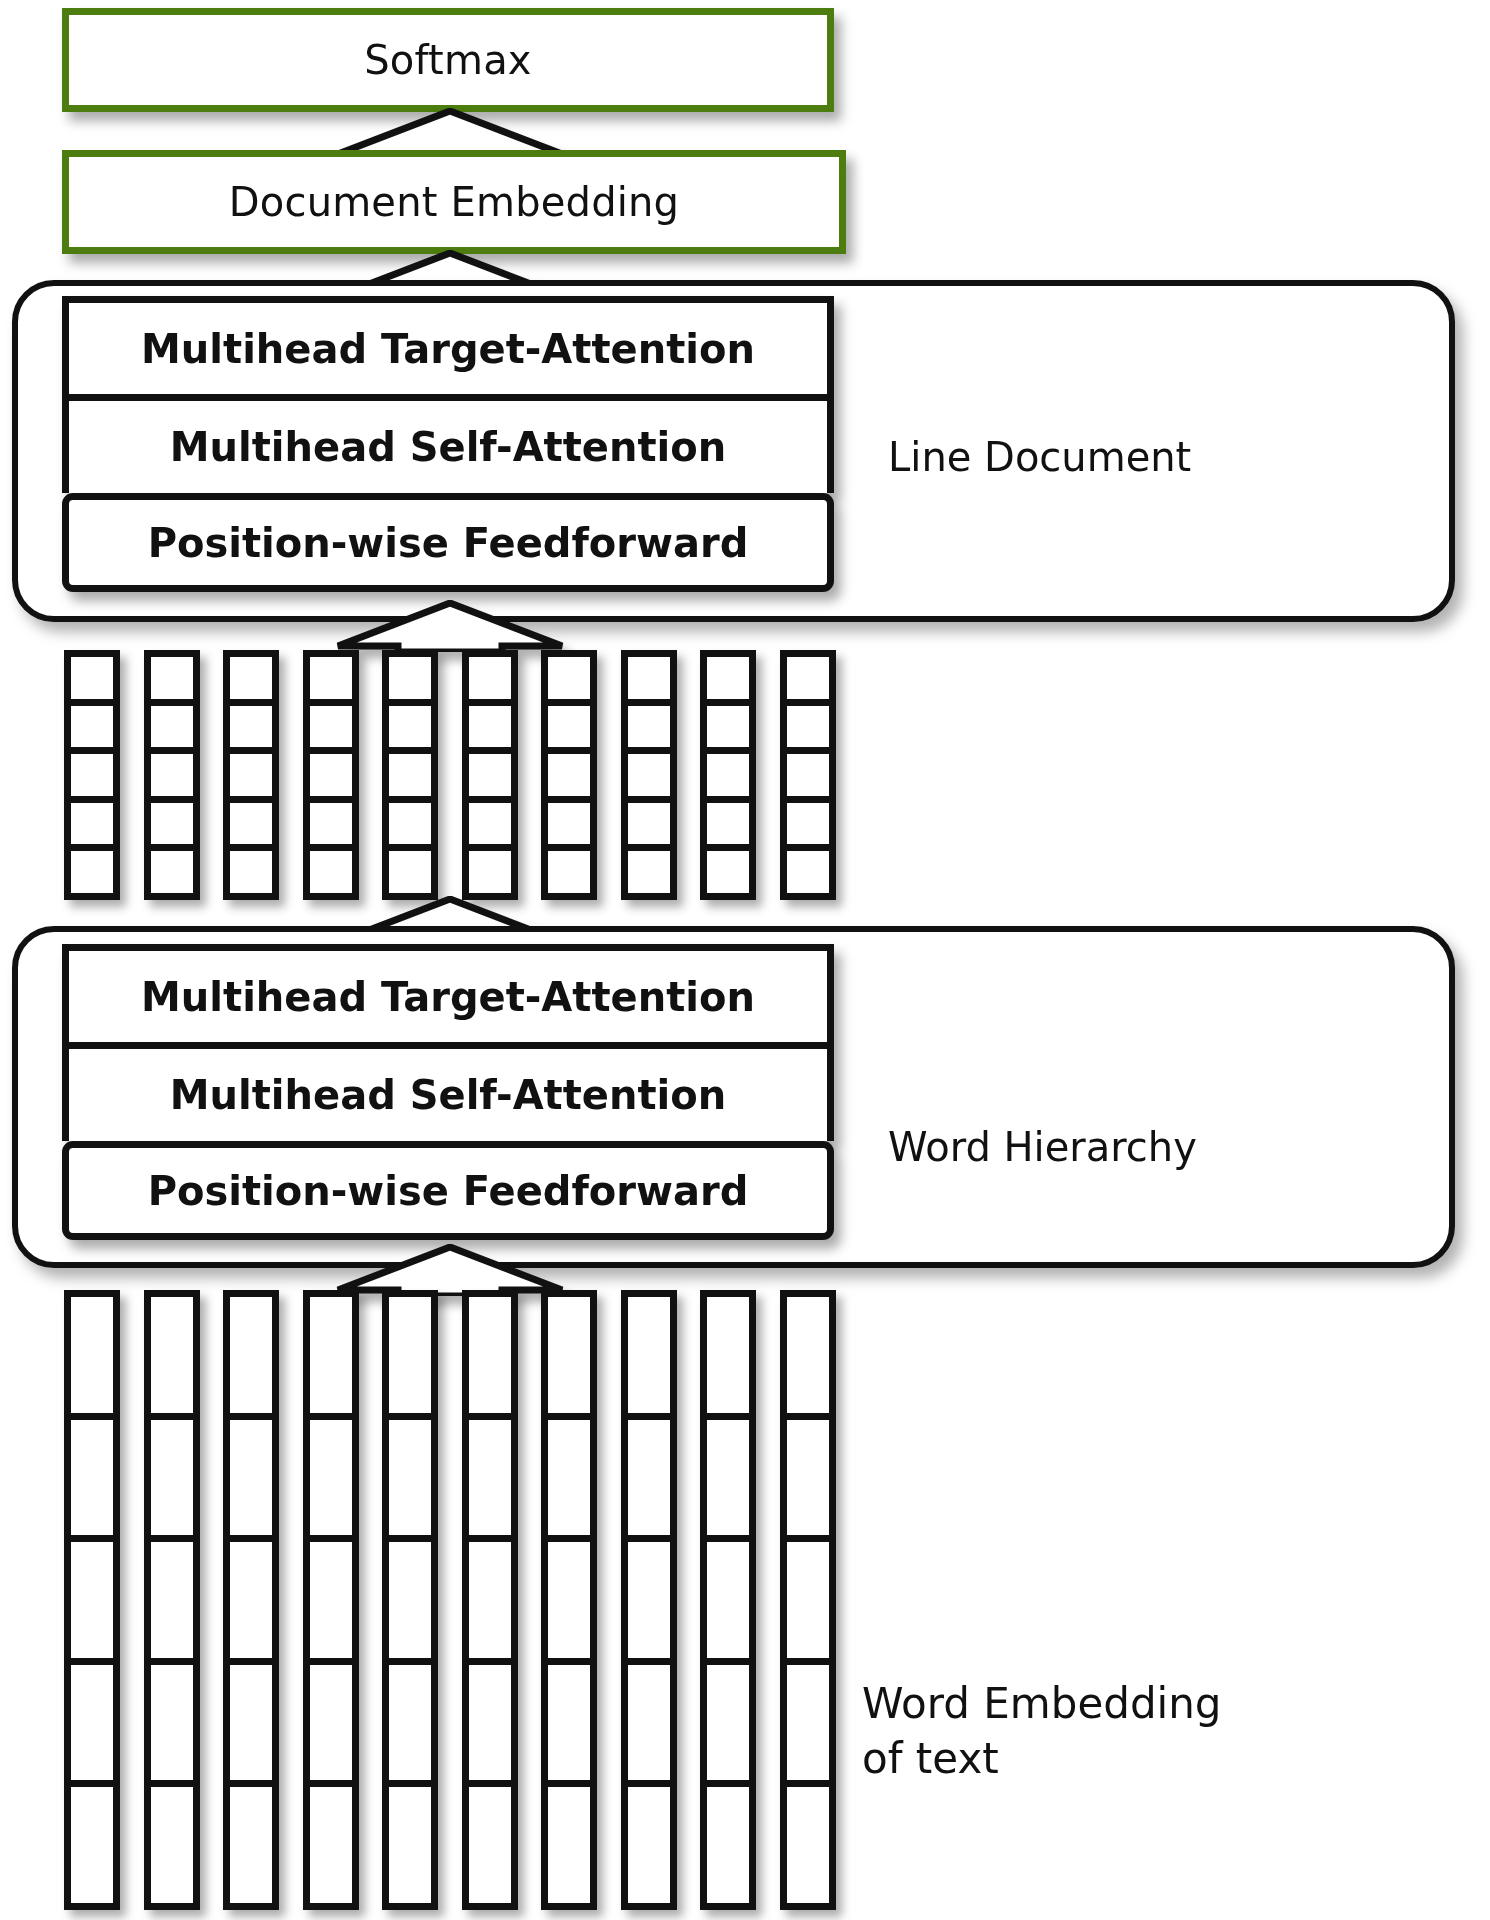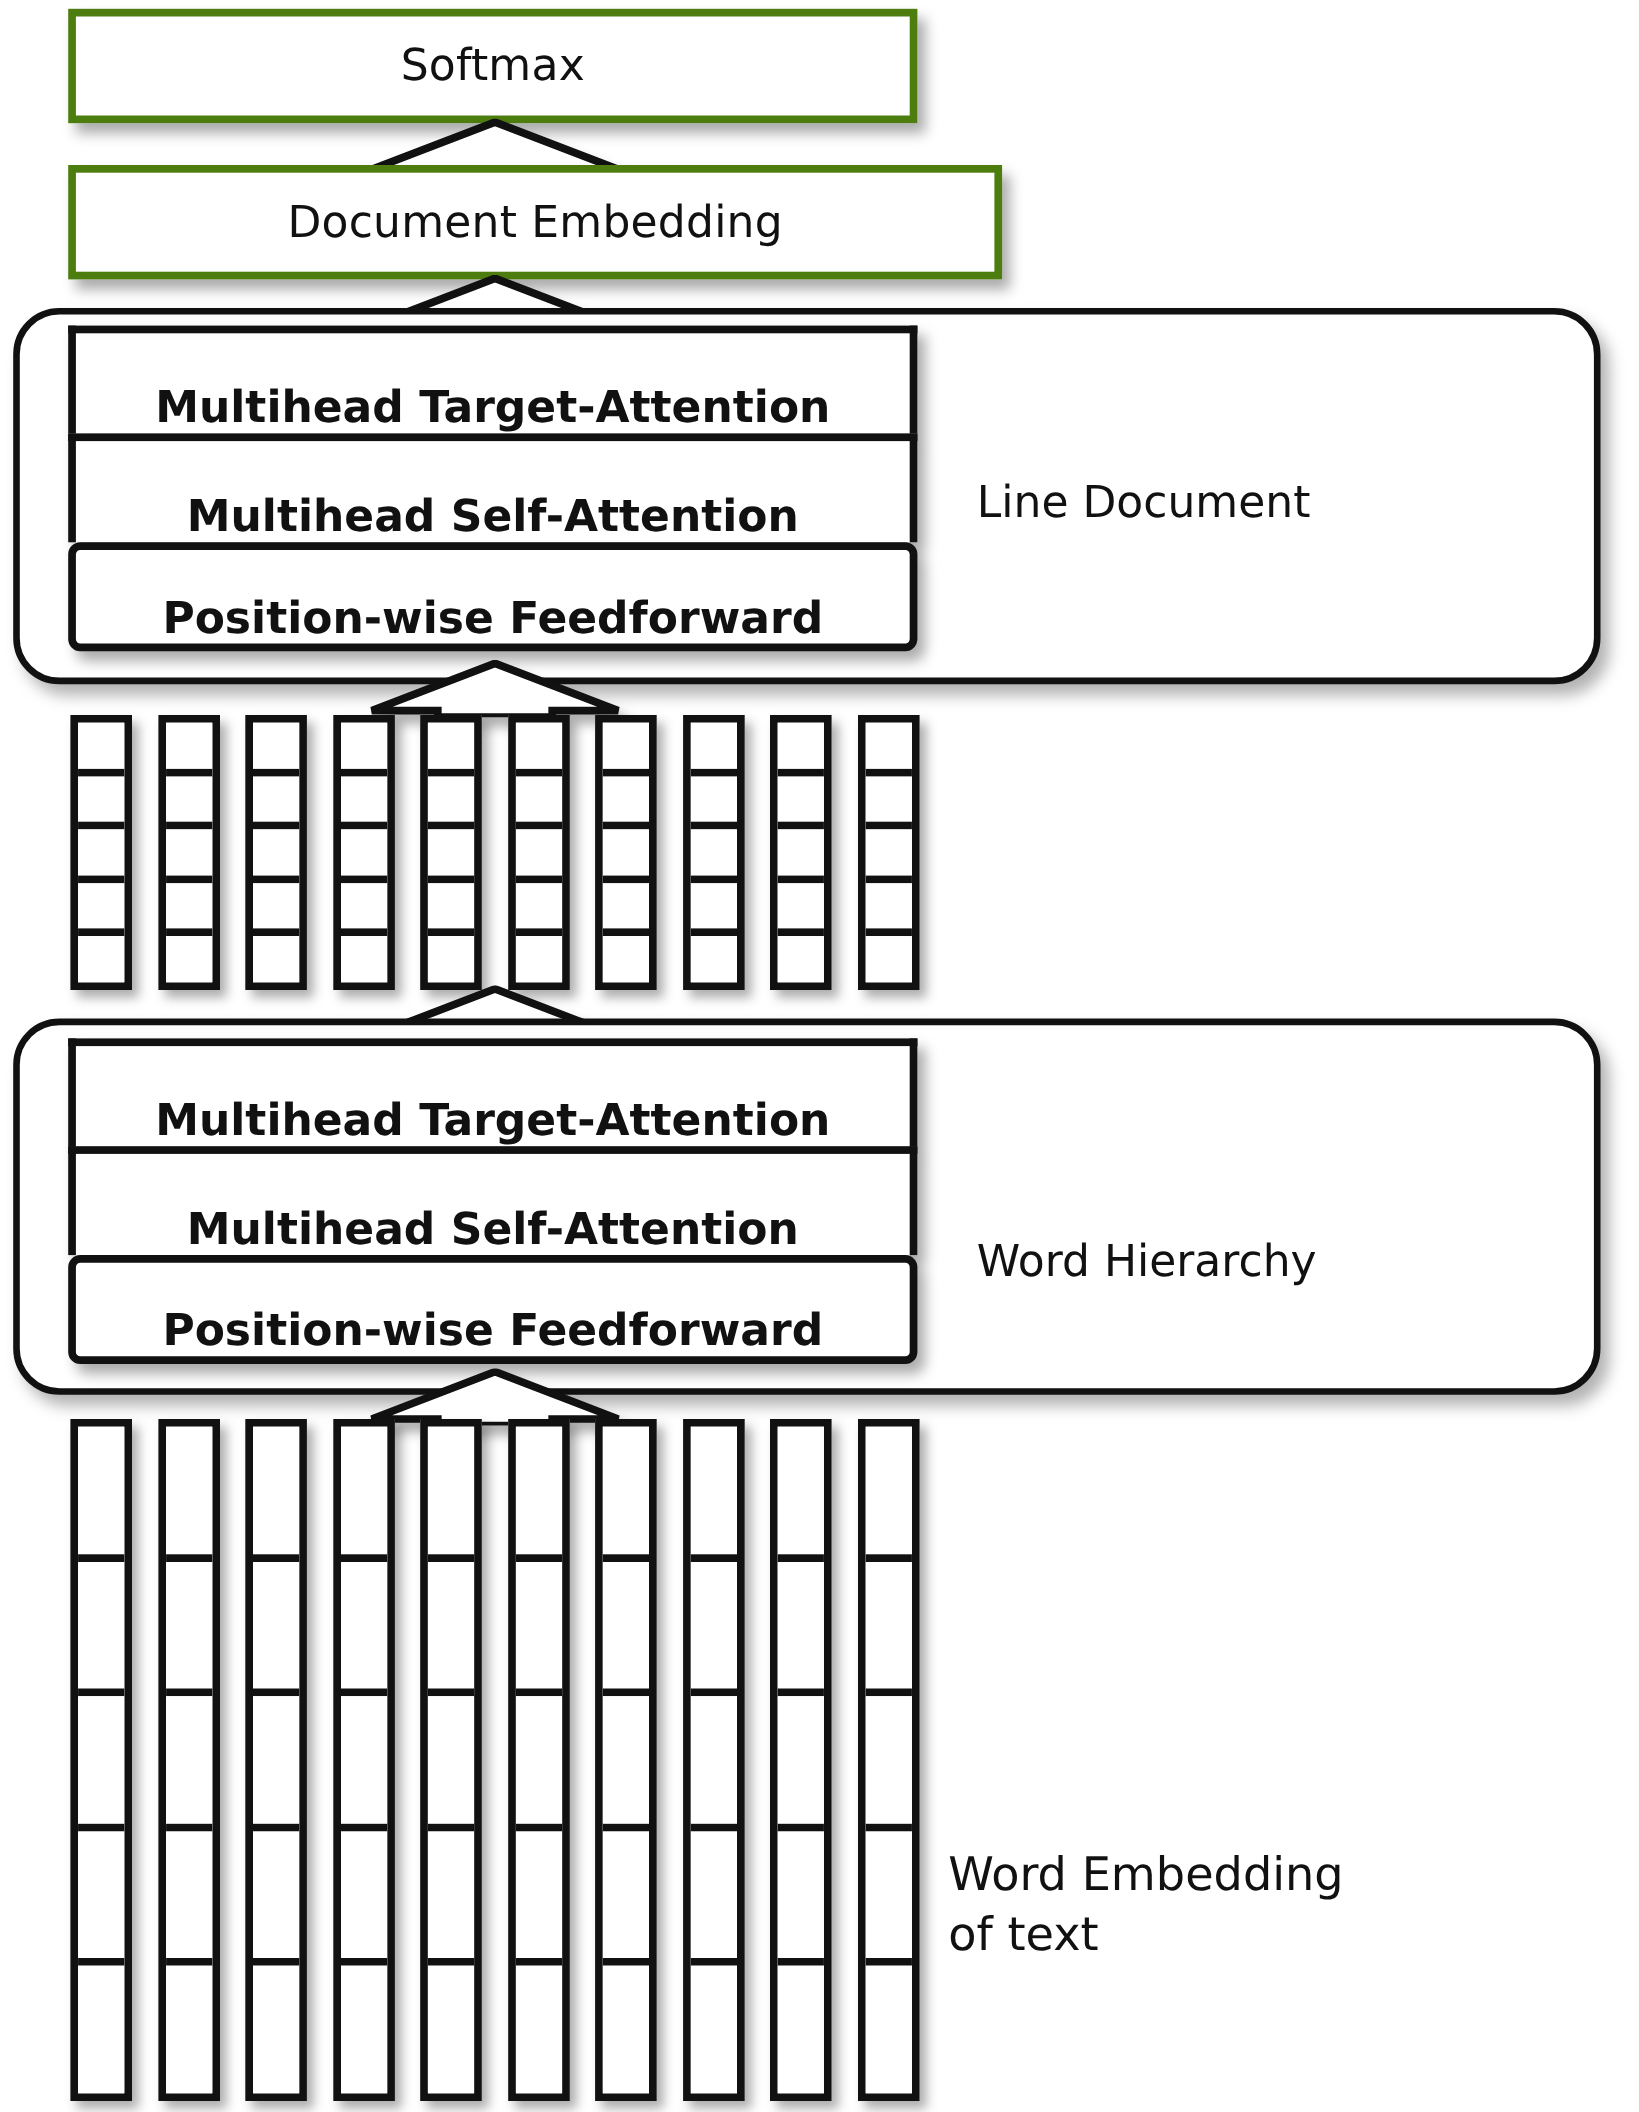--- a/index.html
+++ b/index.html
@@ -43,21 +43,21 @@
     position: absolute;
     box-sizing: border-box;
     filter: drop-shadow(7px 9px 6px rgba(0,0,0,0.33));
   }
   .stack-row {
     box-sizing: border-box;
     background: #ffffff;
     border: 7px solid #111111;
     border-bottom-width: 0;
     display: flex;
-    align-items: flex-end;
+    align-items: center;
     justify-content: center;
   }
   .stack-row:last-child { border-bottom-width: 7px; border-radius: 11px; }
   .stack-row .lbl {
     font-size: 40px;
     font-weight: 700;
     color: #111111;
     white-space: nowrap;
   }
 
@@ -122,21 +122,21 @@
   <div class="sq-box" style="left:62px; top:8px; width:772px; height:104px;">
     <span class="lbl">Softmax</span>
   </div>
 
   <div class="up-arrow" style="left:330px; top:108px; width:240px; height:52px;">
     <svg width="240" height="52" viewBox="0 0 240 52">
       <polygon points="120,3 232,46 172,46 172,52 68,52 68,46 8,46" fill="#ffffff" stroke="#111111" stroke-width="7" stroke-linejoin="miter"></polygon>
     </svg>
   </div>
 
-  <div class="sq-box" style="left:62px; top:150px; width:849px; height:104px;">
+  <div class="sq-box" style="left:62px; top:150px; width:784px; height:104px;">
     <span class="lbl">Document Embedding</span>
   </div>
 
   <div class="up-arrow" style="left:330px; top:250px; width:240px; height:52px;">
     <svg width="240" height="52" viewBox="0 0 240 52">
       <polygon points="120,3 232,46 172,46 172,52 68,52 68,46 8,46" fill="#ffffff" stroke="#111111" stroke-width="7" stroke-linejoin="miter"></polygon>
     </svg>
   </div>
 
   <div class="rounded-container" style="left:12px; top:280px; width:1443px; height:342px;"></div>

